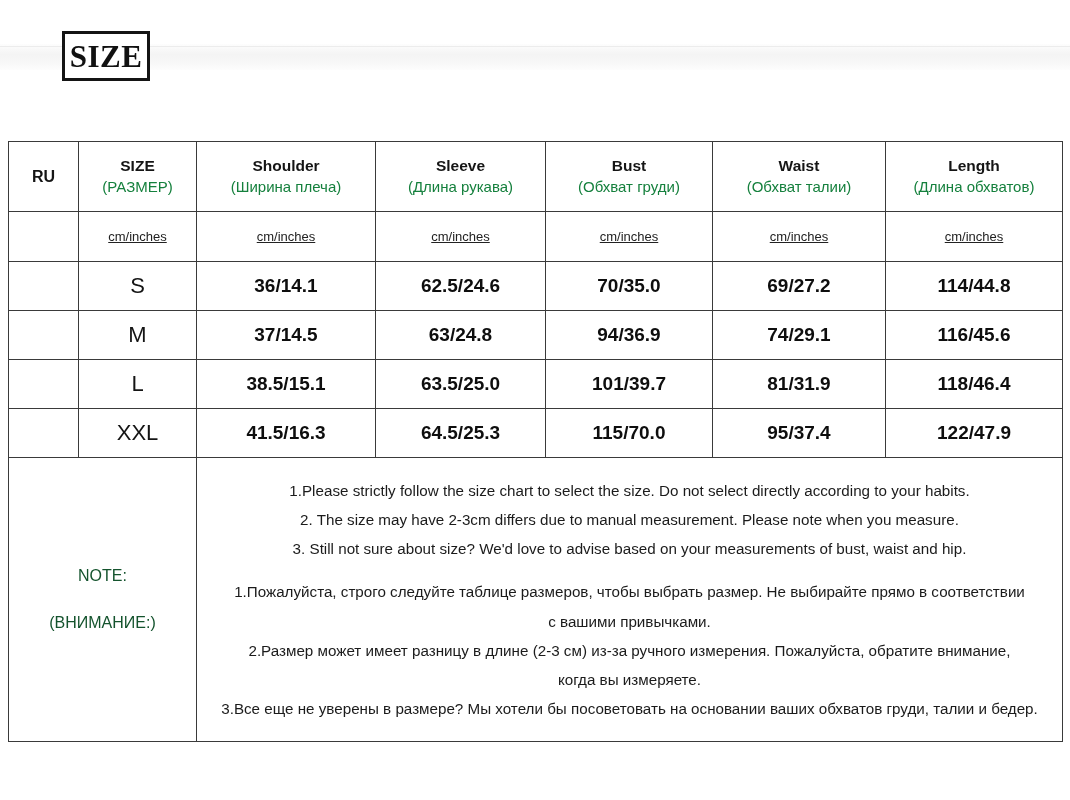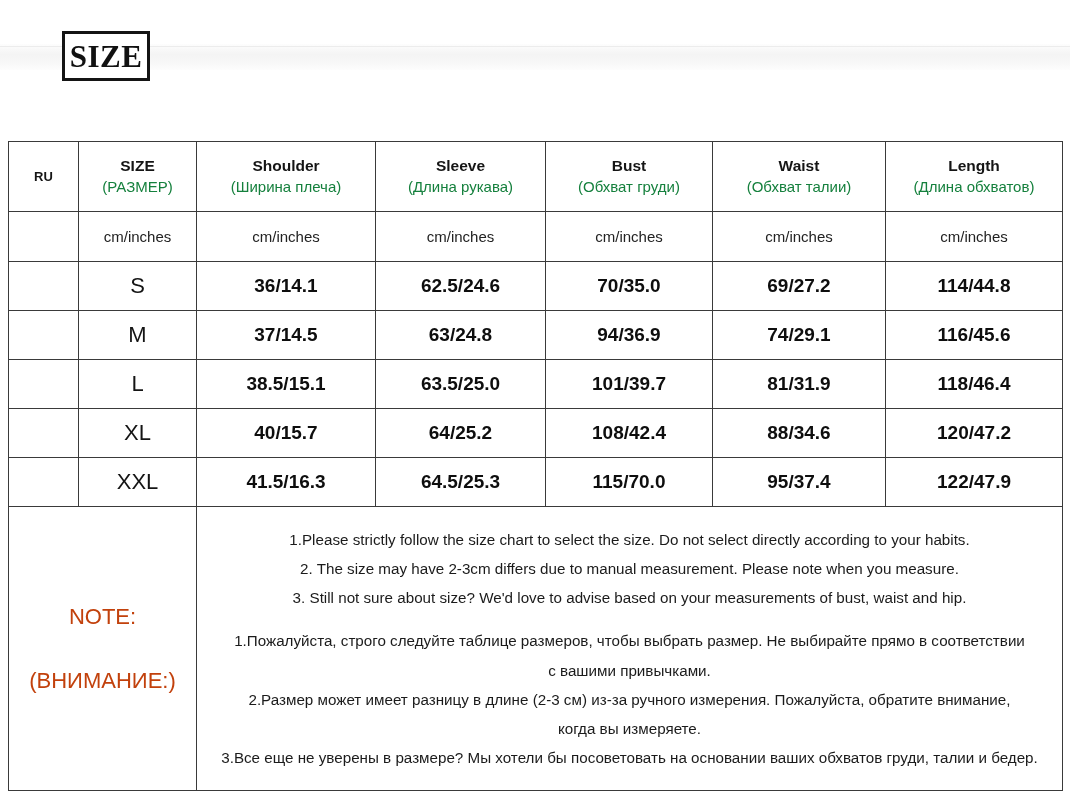--- a/index.html
+++ b/index.html
@@ -95,54 +95,55 @@
     line-height: 1.35;
     color: #151515;
   }
   .hd-ru {
     font-size: 15px;
     font-weight: 400;
     line-height: 1.35;
     color: #15803d;
   }
   td.ru-cell {
-    font-size: 13px;
+    font-size: 16px;
     font-weight: 600;
     color: #151515;
   }
 
   
   tr.units-row td {
     height: 49px;
-    font-size: 15px;
+    font-size: 13px;
     font-weight: 400;
     color: #222222;
+    text-decoration: underline;
   }
 
   
   tr.data-row td {
     height: 48px;
   }
   td.size-label {
     font-size: 22px;
     font-weight: 400;
     color: #141414;
   }
   td.meas {
     font-size: 19px;
     font-weight: 700;
     color: #0e0e0e;
   }
 
   
   td.note-label {
     height: 283px;
-    font-size: 22px;
-    font-weight: 400;
-    color: #c2410c;
+    font-size: 16px;
+    font-weight: 400;
+    color: #14532d;
     line-height: 2.9;
   }
   td.note-body {
     text-align: left;
     vertical-align: top;
     padding: 14px 10px 10px 12px;
   }
   .note-line {
     font-size: 15.2px;
     line-height: 1.92;
@@ -235,29 +236,20 @@
         <td></td>
         <td class="size-label">L</td>
         <td class="meas">38.5/15.1</td>
         <td class="meas">63.5/25.0</td>
         <td class="meas">101/39.7</td>
         <td class="meas">81/31.9</td>
         <td class="meas">118/46.4</td>
       </tr>
       <tr class="data-row">
         <td></td>
-        <td class="size-label">XL</td>
-        <td class="meas">40/15.7</td>
-        <td class="meas">64/25.2</td>
-        <td class="meas">108/42.4</td>
-        <td class="meas">88/34.6</td>
-        <td class="meas">120/47.2</td>
-      </tr>
-      <tr class="data-row">
-        <td></td>
         <td class="size-label">XXL</td>
         <td class="meas">41.5/16.3</td>
         <td class="meas">64.5/25.3</td>
         <td class="meas">115/70.0</td>
         <td class="meas">95/37.4</td>
         <td class="meas">122/47.9</td>
       </tr>
 
       <tr>
         <td class="note-label" colspan="2">

